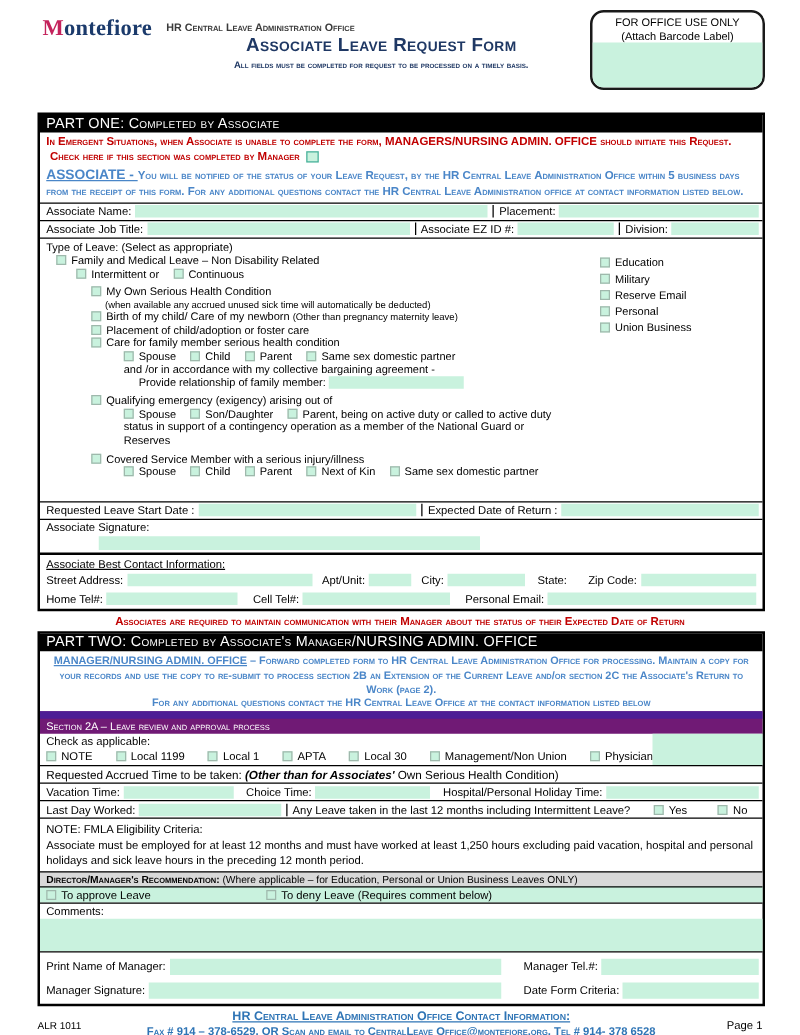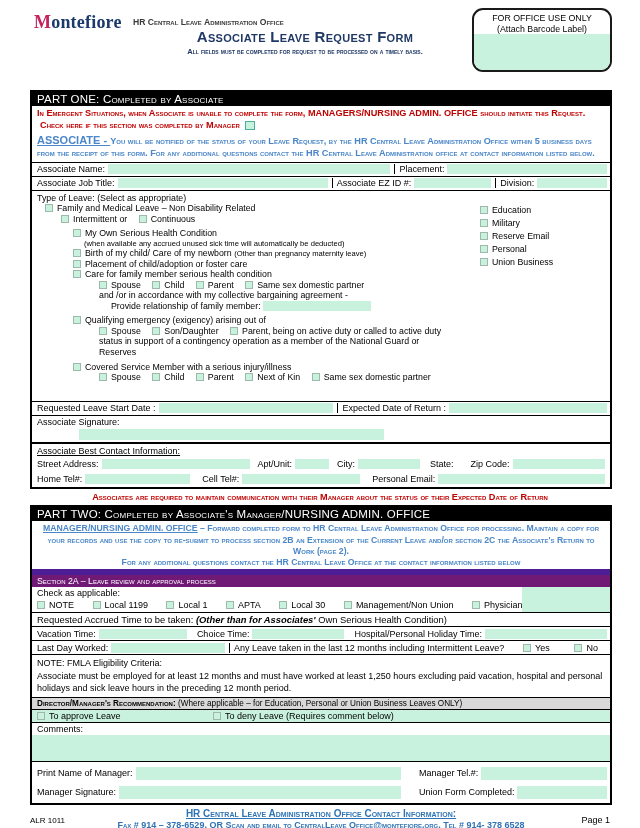--- a/index.html
+++ b/index.html
@@ -326,21 +326,21 @@
         <span class="fld"></span>
       </div>
     </div>
 
     <div class="mrow">
       <div class="mleft">
         <span class="lbl">Manager Signature:</span>
         <span class="fld"></span>
       </div>
       <div class="mright">
-        <span class="lbl">Union Form Completed:</span>
+        <span class="lbl">Date Form Criteria:</span>
         <span class="fld"></span>
       </div>
     </div>
   </div>
 
   <div class="footer">
     <div class="f-code">ALR 1011</div>
     <div class="f-center">
       <div class="f-line1">HR Central Leave Administration Office Contact Information:</div>
       <div class="f-line2">Fax # 914 – 378-6529, OR Scan and email to CentralLeave Office@montefiore.org, Tel # 914- 378 6528</div>

